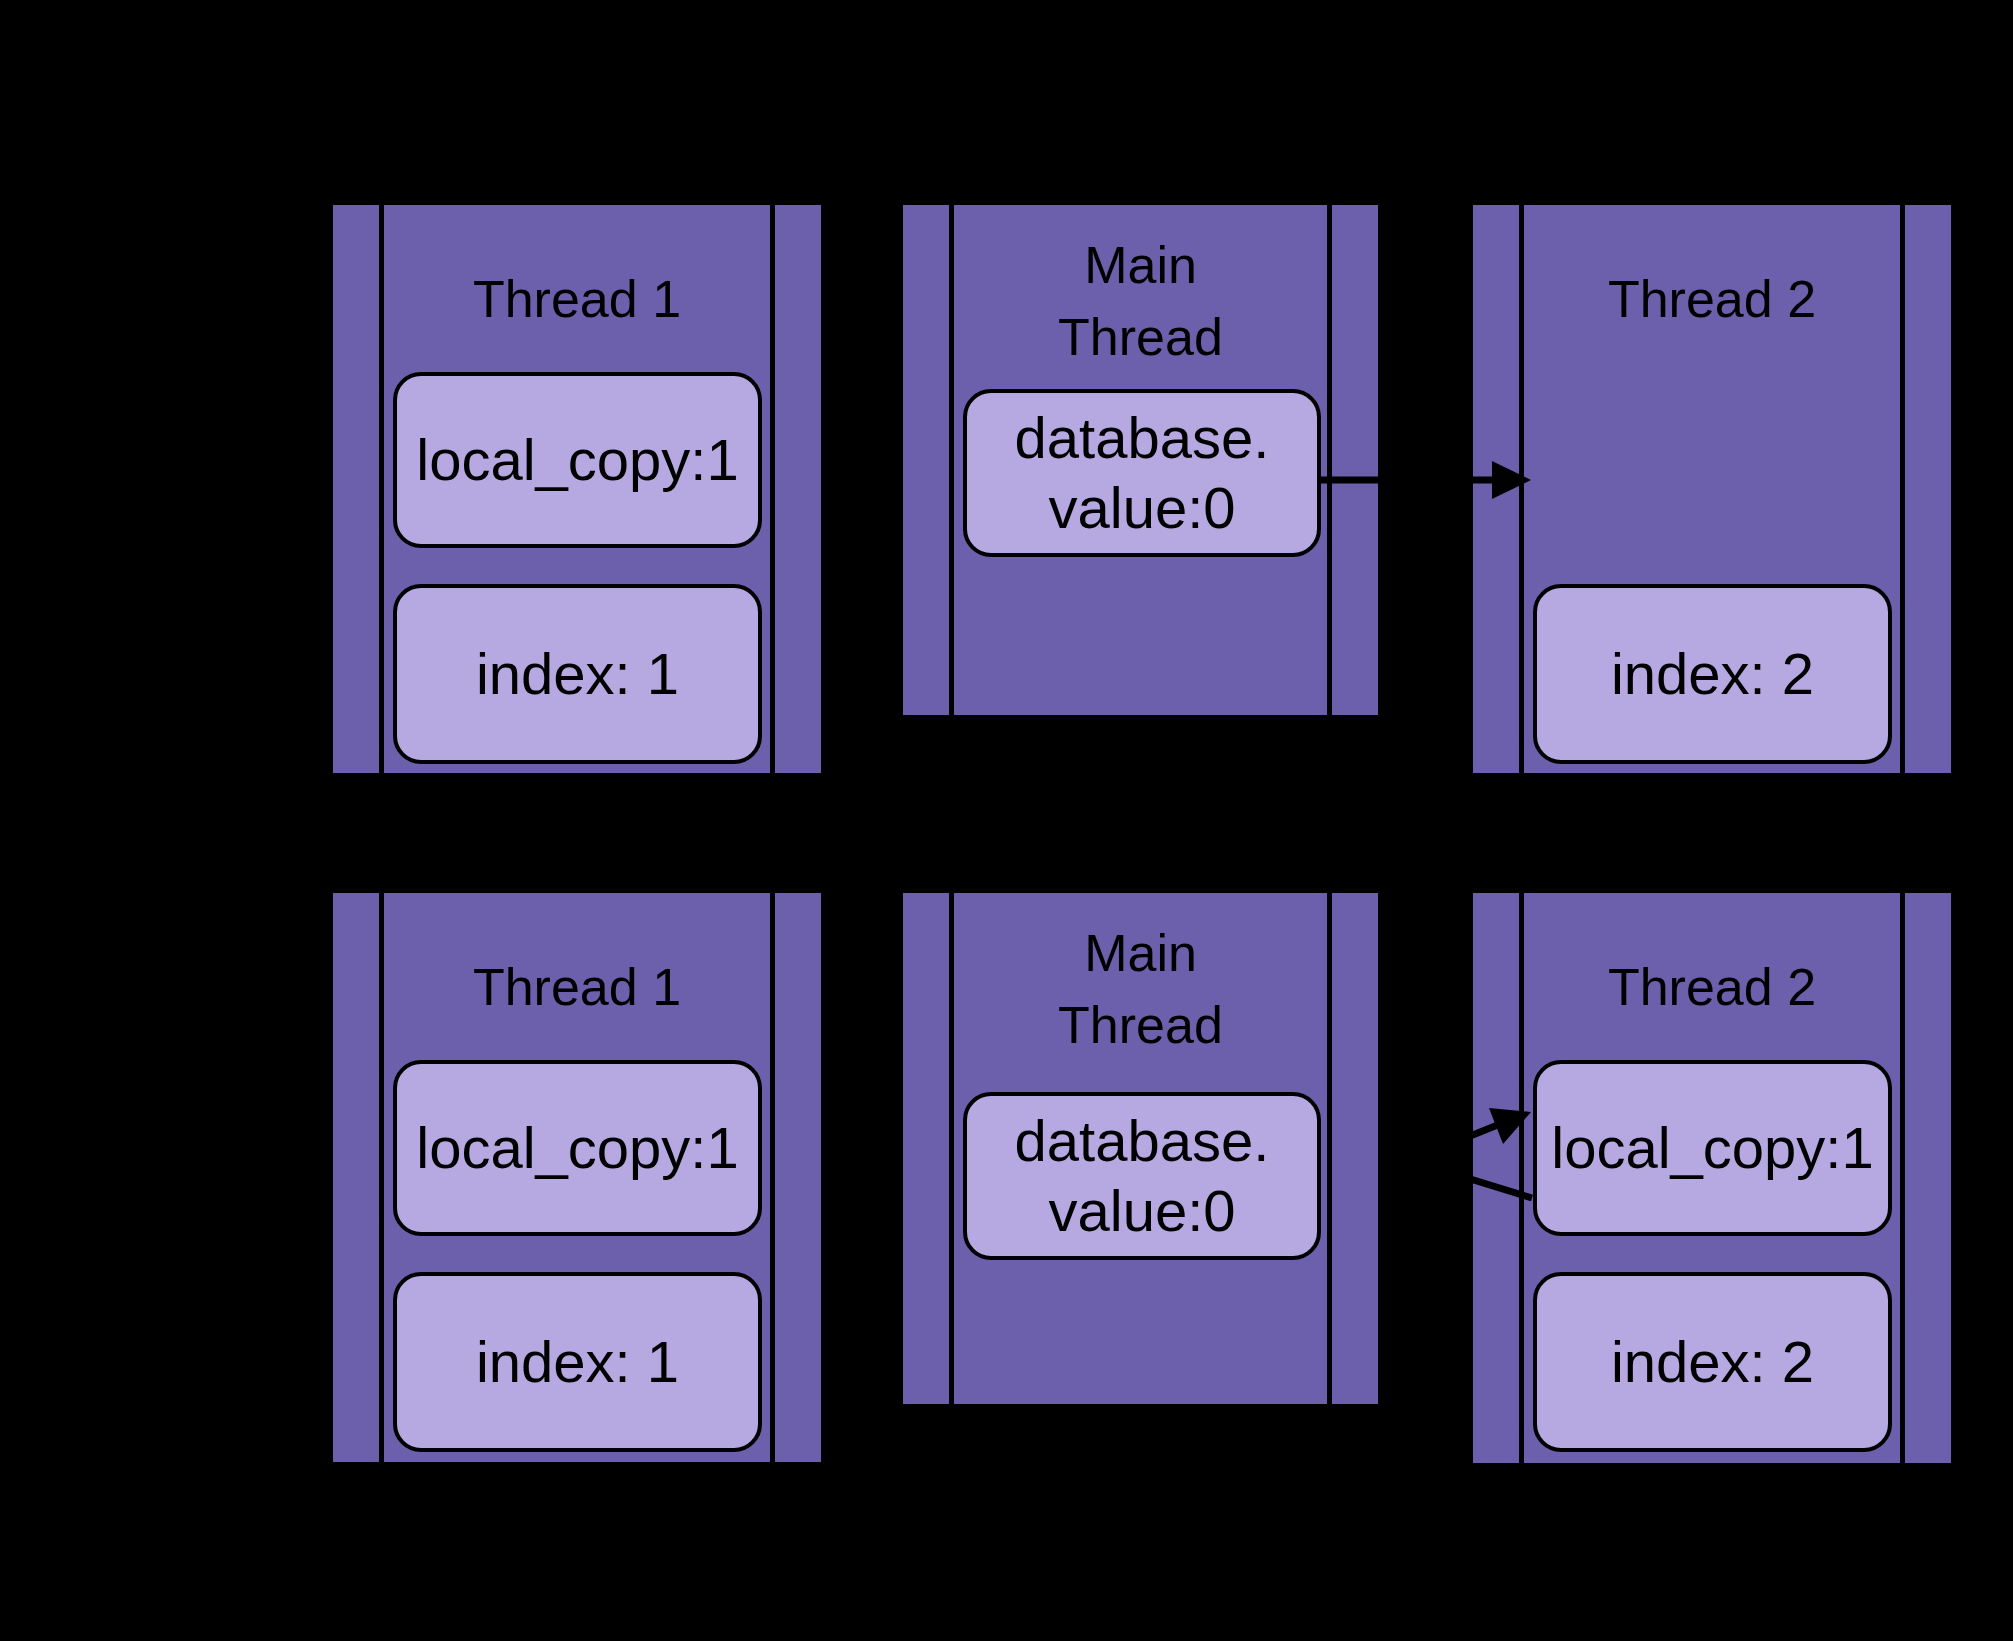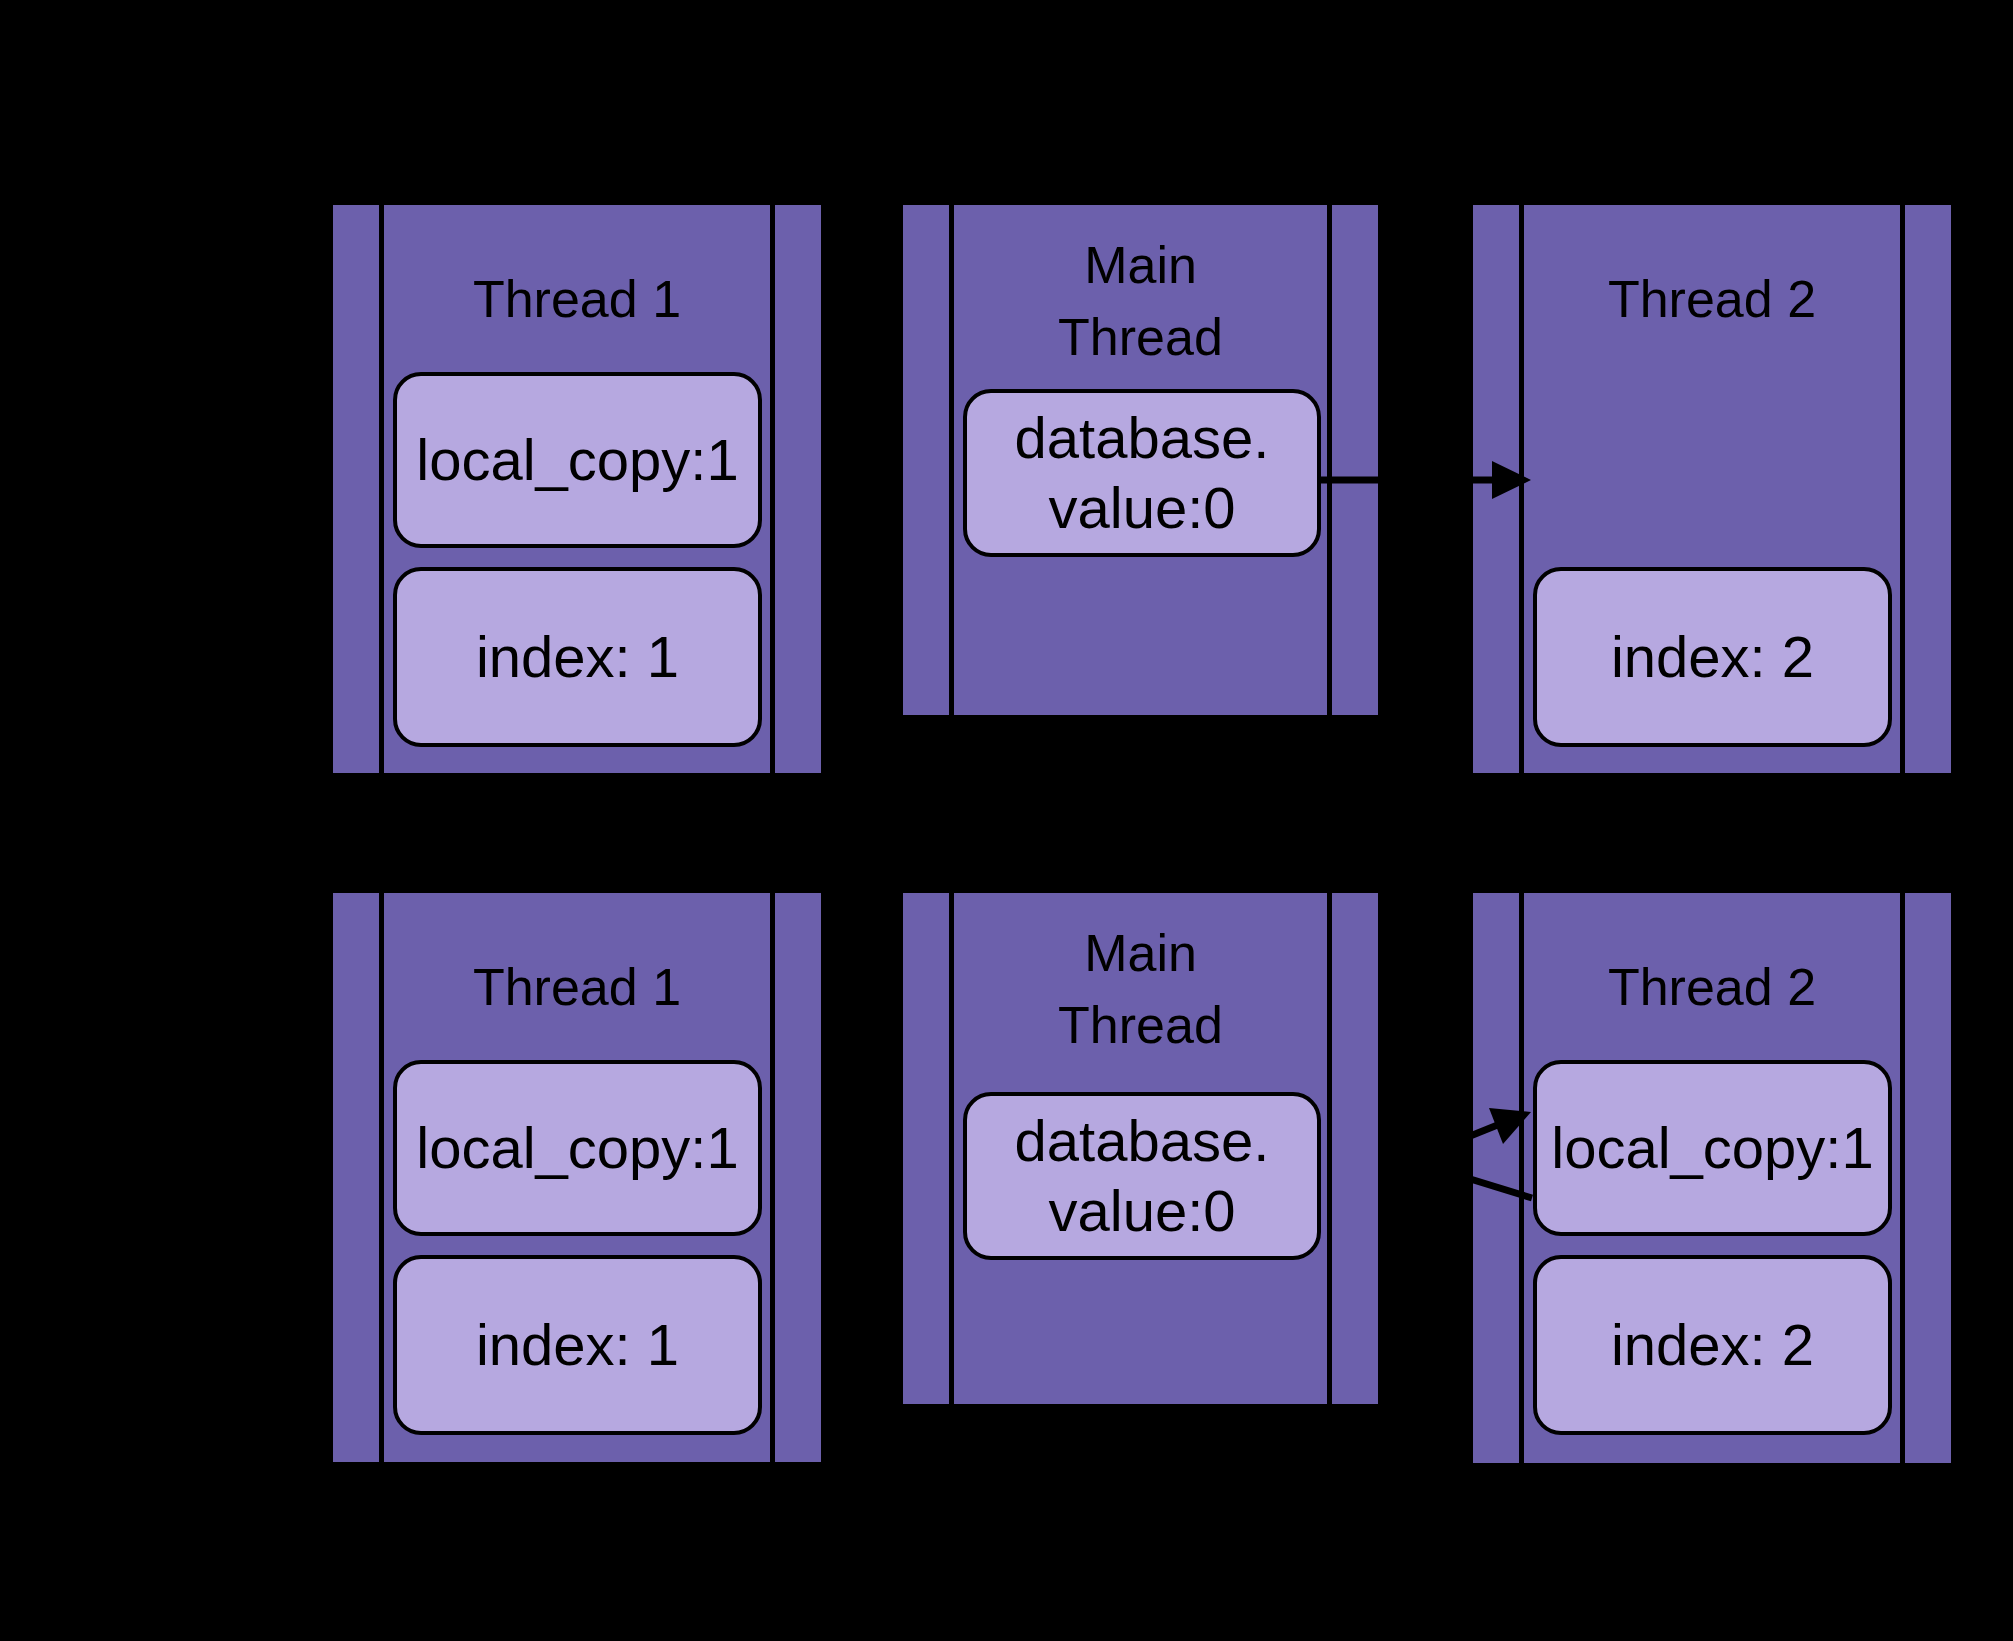--- a/index.html
+++ b/index.html
@@ -17,21 +17,21 @@
   }
   .panel--thread .panel-title{top:58px;}
   .panel--main .panel-title{top:24px;}
   .vbox{
     position:absolute;left:60px;right:59px;background:#b6a8e0;
     border:4px solid #000;border-radius:28px;box-sizing:border-box;
     display:flex;flex-direction:column;align-items:center;justify-content:center;
     font-size:58px;line-height:70px;color:#000;text-align:left;white-space:nowrap;
   }
   .vbox--local{top:167px;height:176px;}
-  .vbox--index{top:362px;height:180px;}
+  .vbox--index{top:379px;height:180px;}
   .panel--main .vbox{left:60px;right:57px;height:168px;}
   .panel--main.row1 .vbox{top:184px;}
   .panel--main.row2 .vbox{top:199px;}
 
   
   #p-r1t1{left:333px;top:205px;width:488px;height:568px;}
   #p-r1m {left:903px;top:205px;width:475px;height:510px;}
   #p-r1t2{left:1473px;top:205px;width:478px;height:568px;}
   #p-r2t1{left:333px;top:893px;width:488px;height:569px;}
   #p-r2m {left:903px;top:893px;width:475px;height:511px;}

